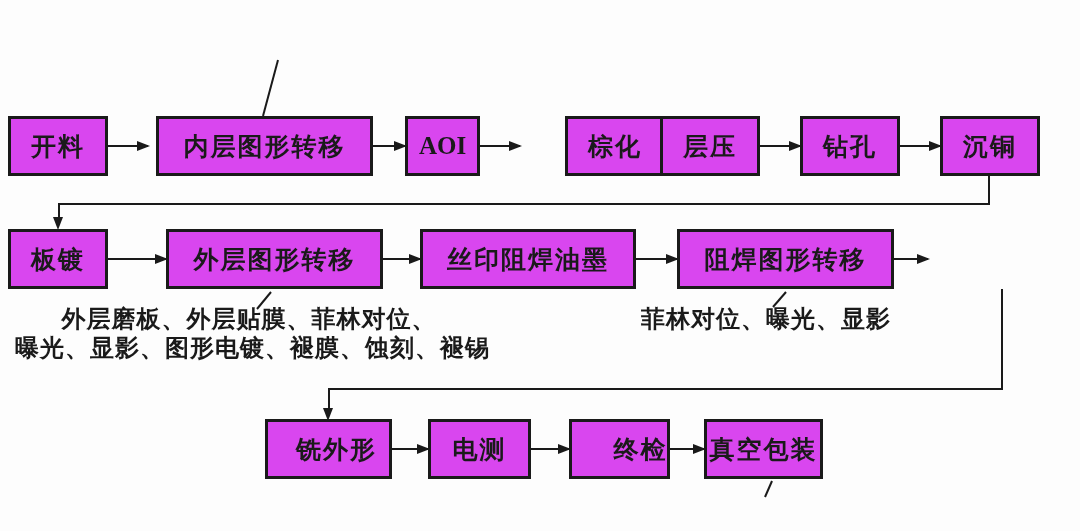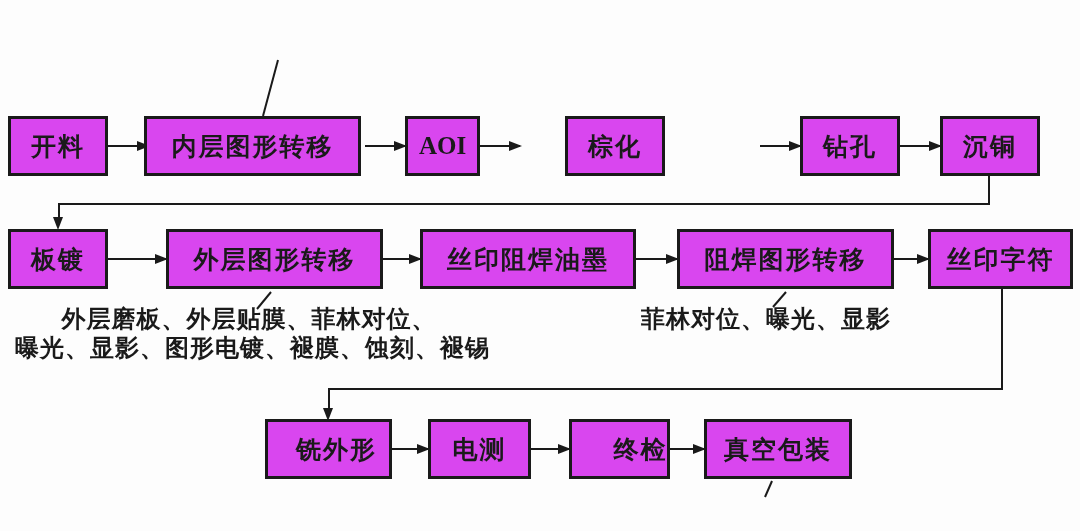--- a/index.html
+++ b/index.html
@@ -31,37 +31,37 @@
     align-items: center;
     justify-content: center;
     font-size: 25px;
     font-weight: 600;
     letter-spacing: 2px;
     white-space: nowrap;
     z-index: 2;
   }
   
   .n-r1-1 { left: 8px;   top: 116px; width: 100px; }
-  .n-r1-2 { left: 144px; top: 116px; width: 217px; }
+  .n-r1-2 { left: 156px; top: 116px; width: 217px; }
   .n-r1-3 { left: 405px; top: 116px; width: 75px; letter-spacing: 0; }
   .n-r1-4 { left: 520px; top: 116px; width: 100px; margin-left: 45px; }
   .n-r1-5 { left: 660px; top: 116px; width: 100px; }
   .n-r1-6 { left: 800px; top: 116px; width: 100px; }
   .n-r1-7 { left: 940px; top: 116px; width: 100px; }
   
   .n-r2-1 { left: 8px;   top: 229px; width: 100px; }
   .n-r2-2 { left: 166px; top: 229px; width: 217px; }
   .n-r2-3 { left: 420px; top: 229px; width: 216px; }
   .n-r2-4 { left: 677px; top: 229px; width: 217px; }
   .n-r2-5 { left: 928px; top: 229px; width: 145px; }
   
   .n-r3-1 { left: 265px; top: 419px; width: 127px; padding-left: 16px; }
   .n-r3-2 { left: 428px; top: 419px; width: 103px; }
   .n-r3-3 { left: 569px; top: 419px; width: 101px; padding-left: 42px; }
-  .n-r3-4 { left: 704px; top: 419px; width: 148px; }
+  .n-r3-4 { left: 704px; top: 419px; width: 119px; }
 
   .harrow {
     position: absolute;
     height: 0;
     border-top: 2px solid #1a1a1a;
     z-index: 1;
   }
   .harrow .head {
     position: absolute;
     right: -2px; top: -6px;
@@ -126,28 +126,28 @@
     <line x1="278" y1="60" x2="263" y2="116" stroke="#1a1a1a" stroke-width="2"></line>
     <line x1="271" y1="292" x2="257" y2="309" stroke="#1a1a1a" stroke-width="2"></line>
     <line x1="786" y1="292" x2="773" y2="307" stroke="#1a1a1a" stroke-width="2"></line>
     <line x1="772" y1="481" x2="765" y2="497" stroke="#1a1a1a" stroke-width="2"></line>
   </svg>
 
   <div class="node n-r1-1">开料</div>
   <div class="node n-r1-2">内层图形转移</div>
   <div class="node n-r1-3">AOI</div>
   <div class="node n-r1-4">棕化</div>
+  <div class="node n-r1-5">层压</div>
   <div class="node n-r1-6">钻孔</div>
   <div class="node n-r1-7">沉铜</div>
 
   <div class="node n-r2-1">板镀</div>
   <div class="node n-r2-2">外层图形转移</div>
   <div class="node n-r2-3">丝印阻焊油墨</div>
   <div class="node n-r2-4">阻焊图形转移</div>
-  <div class="node n-r2-5">丝印字符</div>
 
   <div class="node n-r3-1">铣外形</div>
   <div class="node n-r3-2">电测</div>
   <div class="node n-r3-3">终检</div>
   <div class="node n-r3-4">真空包装</div>
 
   <div class="harrow a-r1-1">
       <i class="head"></i>
     </div>
   <div class="harrow a-r1-2">

